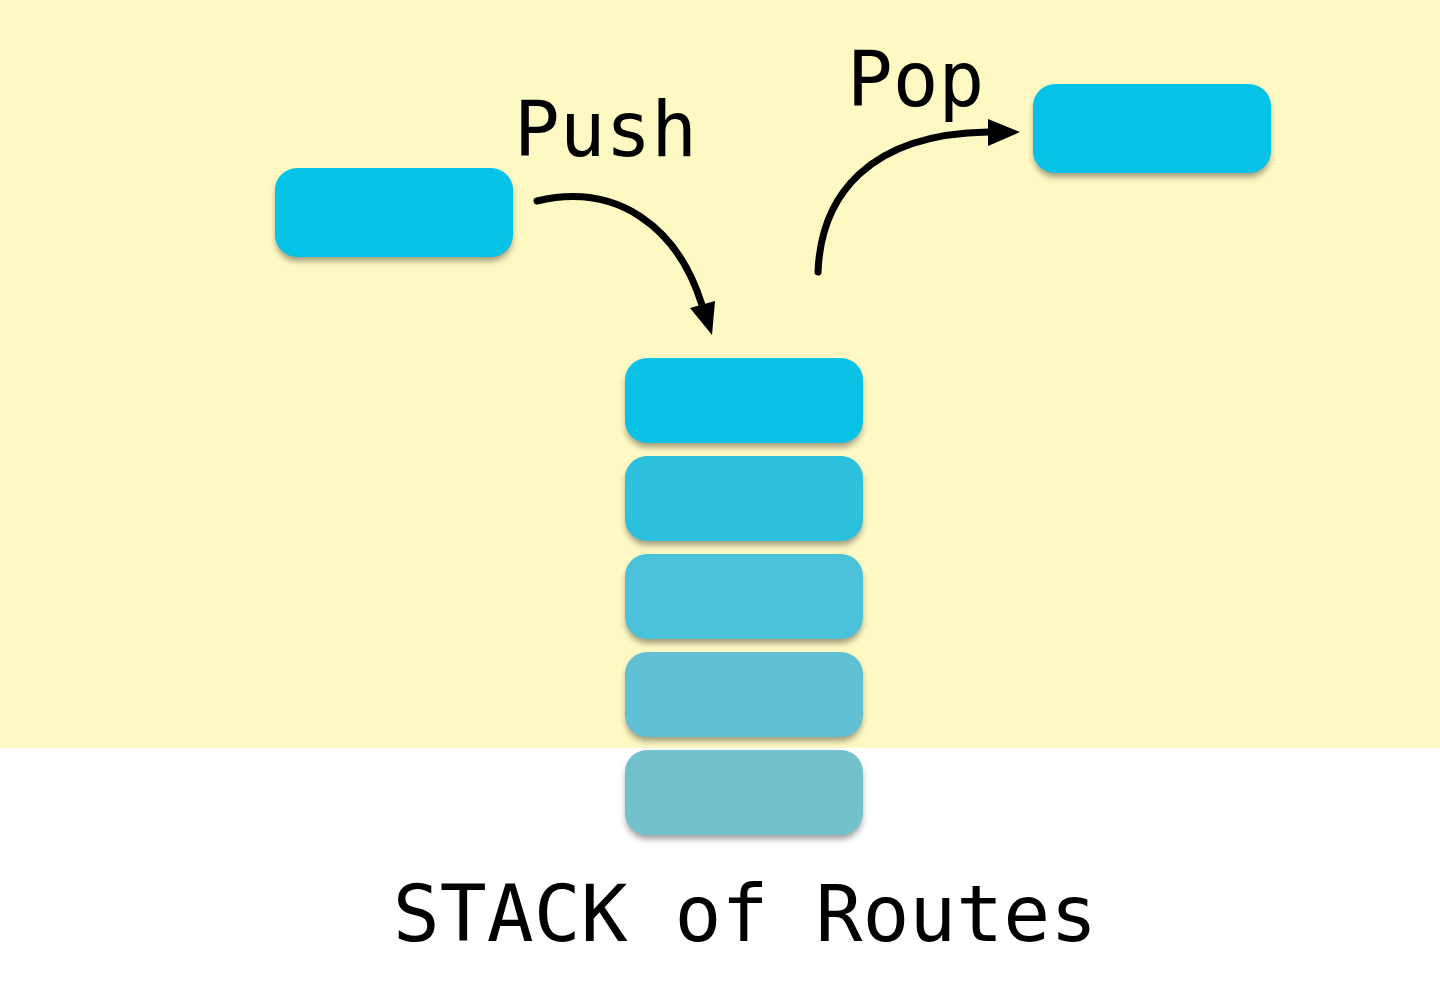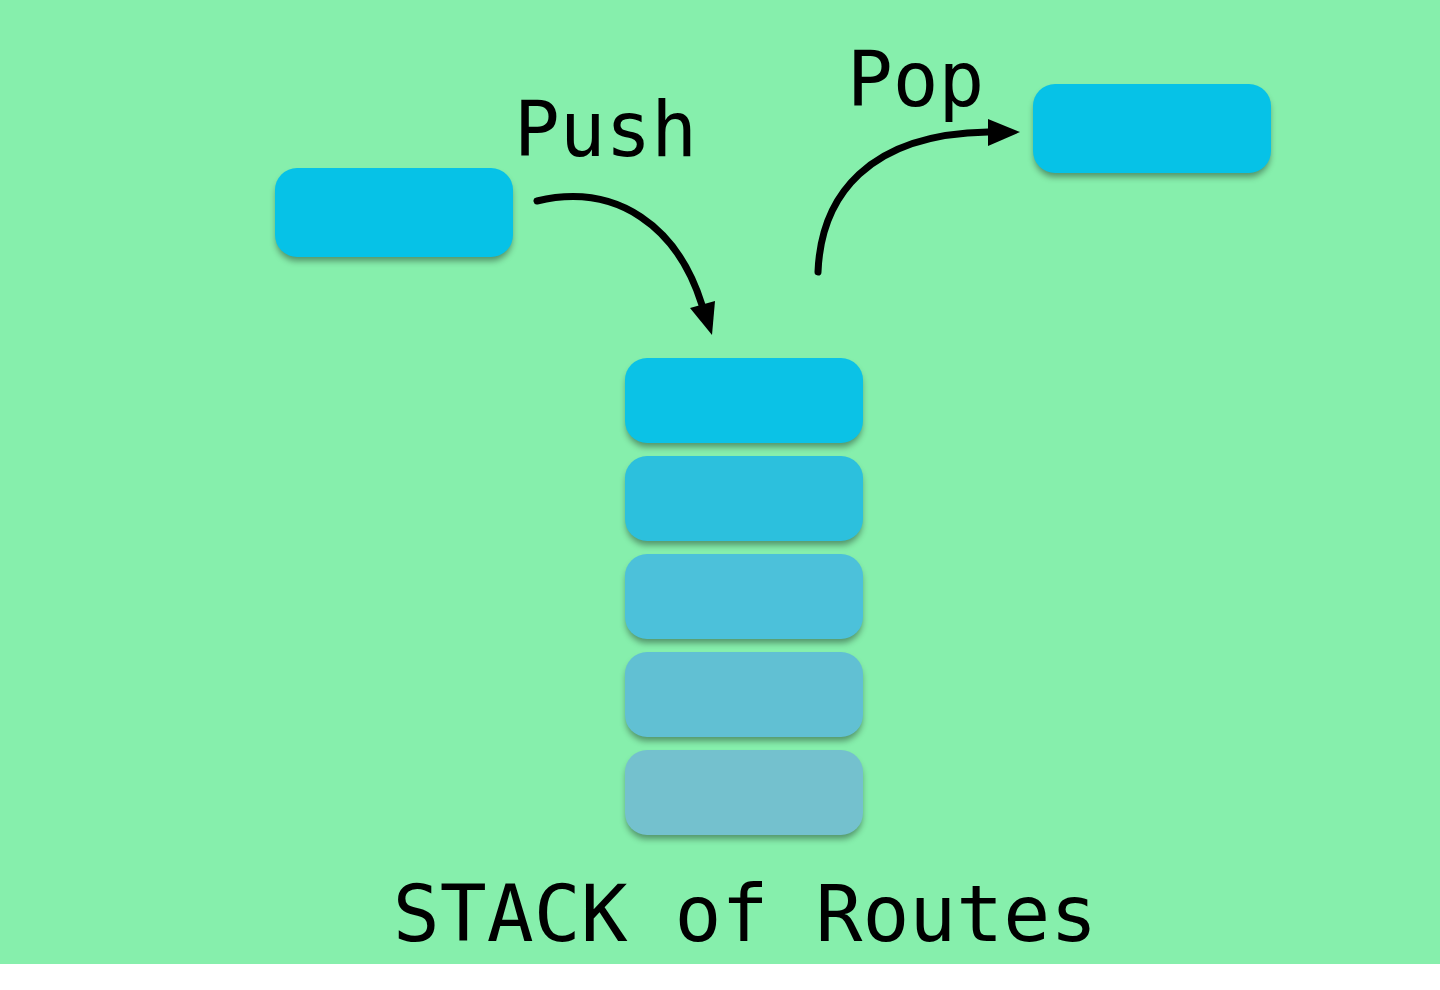--- a/index.html
+++ b/index.html
@@ -7,22 +7,22 @@
     padding: 0;
     width: 1440px;
     height: 990px;
     overflow: hidden;
     background: #ffffff;
     font-family: "DejaVu Sans Mono", "Liberation Mono", monospace;
   }
   .canvas {
     position: relative;
     width: 1440px;
-    height: 964px;
-    background: #86efac;
+    height: 748px;
+    background: #fef9c3;
   }
   .arrows {
     position: absolute;
     left: 0;
     top: 0;
     pointer-events: none;
   }
   .arrow-path {
     fill: none;
     stroke: #000000;

